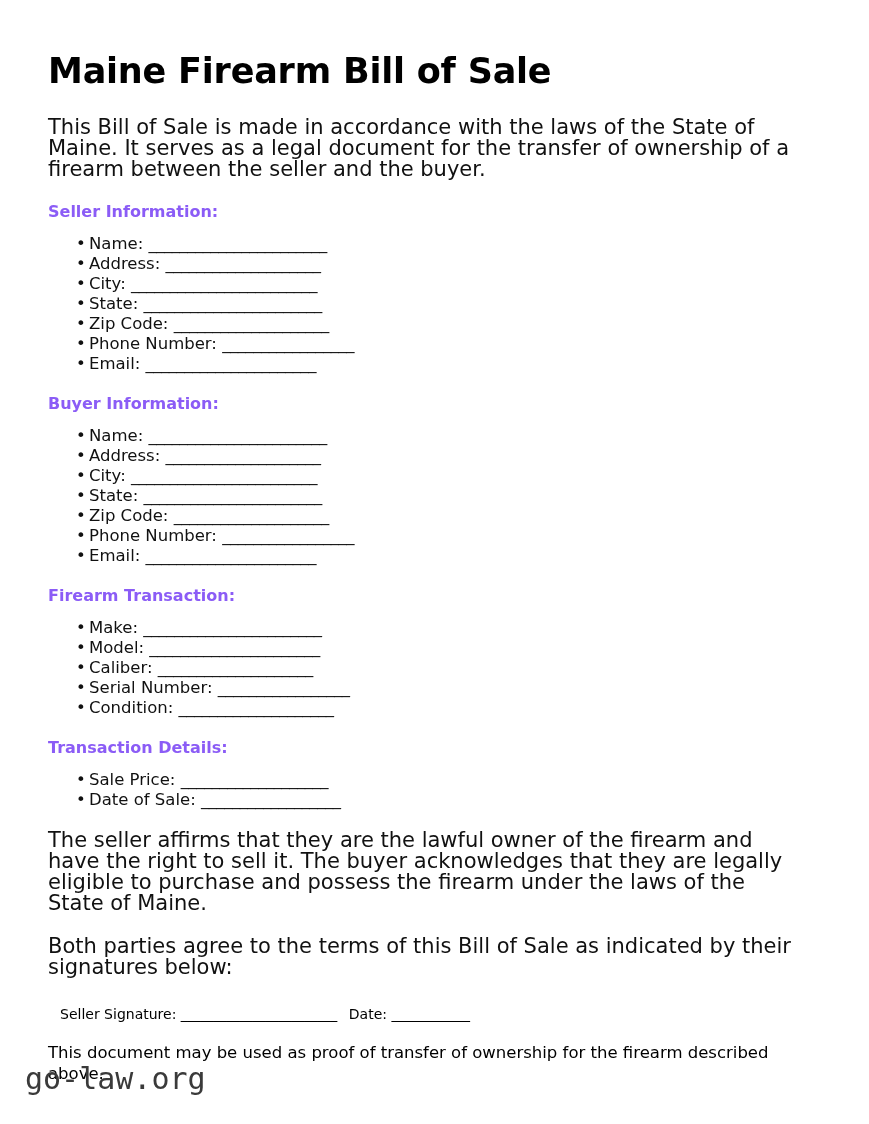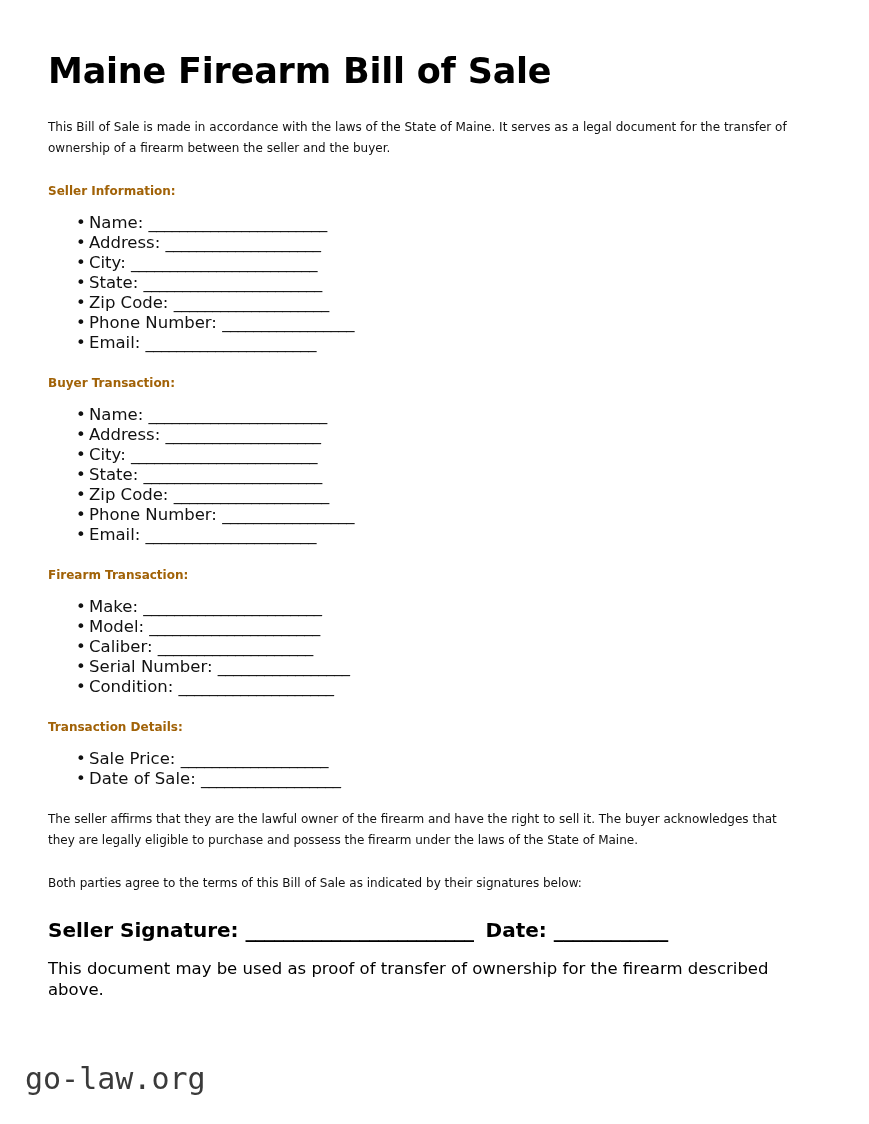--- a/index.html
+++ b/index.html
@@ -35,32 +35,32 @@
   h1.doc-title {
     font-size: 35px;
     font-weight: bold;
     line-height: 1.1;
     margin: 0 0 26px 0;
     letter-spacing: -0.2px;
     color: #000;
   }
 
   p.body-par {
-    font-size: 12px;
+    font-size: 21px;
     line-height: 21px;
     margin: 0 0 22px 0;
     color: #111;
   }
 
   h2.section-heading {
-    font-size: 12px;
+    font-size: 16px;
     font-weight: bold;
     line-height: 20px;
     margin: 0 0 12px 0;
-    color: #a16207;
+    color: #8b5cf6;
   }
 
   ul.field-list {
     list-style: none;
     margin: 0 0 20px 0;
     padding: 0;
   }
   ul.field-list li {
     position: relative;
     font-size: 16.5px;
@@ -74,24 +74,24 @@
     left: 28px;
     top: 0;
     font-size: 16.5px;
     line-height: 20px;
   }
   ul.field-list li .fill {
     letter-spacing: -0.5px;
   }
 
   .sig-row {
-    font-size: 20px;
-    font-weight: bold;
-    line-height: 20px;
-    margin: 0 0 18px 0;
+    font-size: 14px;
+    font-weight: normal;
+    line-height: 20px;
+    margin: 0 0 18px 12px;
     white-space: nowrap;
     color: #000;
   }
   .sig-row .fill {
     letter-spacing: -0.5px;
   }
   .sig-row .sig-gap {
     display: inline-block;
     width: 12px;
   }
@@ -145,21 +145,21 @@
         <span class="bullet">•</span><span>Zip Code:</span> <span class="fill">____________________</span>
       </li>
       <li>
         <span class="bullet">•</span><span>Phone Number:</span> <span class="fill">_________________</span>
       </li>
       <li>
         <span class="bullet">•</span><span>Email:</span> <span class="fill">______________________</span>
       </li>
     </ul>
 
-    <h2 class="section-heading">Buyer Transaction:</h2>
+    <h2 class="section-heading">Buyer Information:</h2>
     <ul class="field-list">
       <li>
         <span class="bullet">•</span><span>Name:</span> <span class="fill">_______________________</span>
       </li>
       <li>
         <span class="bullet">•</span><span>Address:</span> <span class="fill">____________________</span>
       </li>
       <li>
         <span class="bullet">•</span><span>City:</span> <span class="fill">________________________</span>
       </li>

